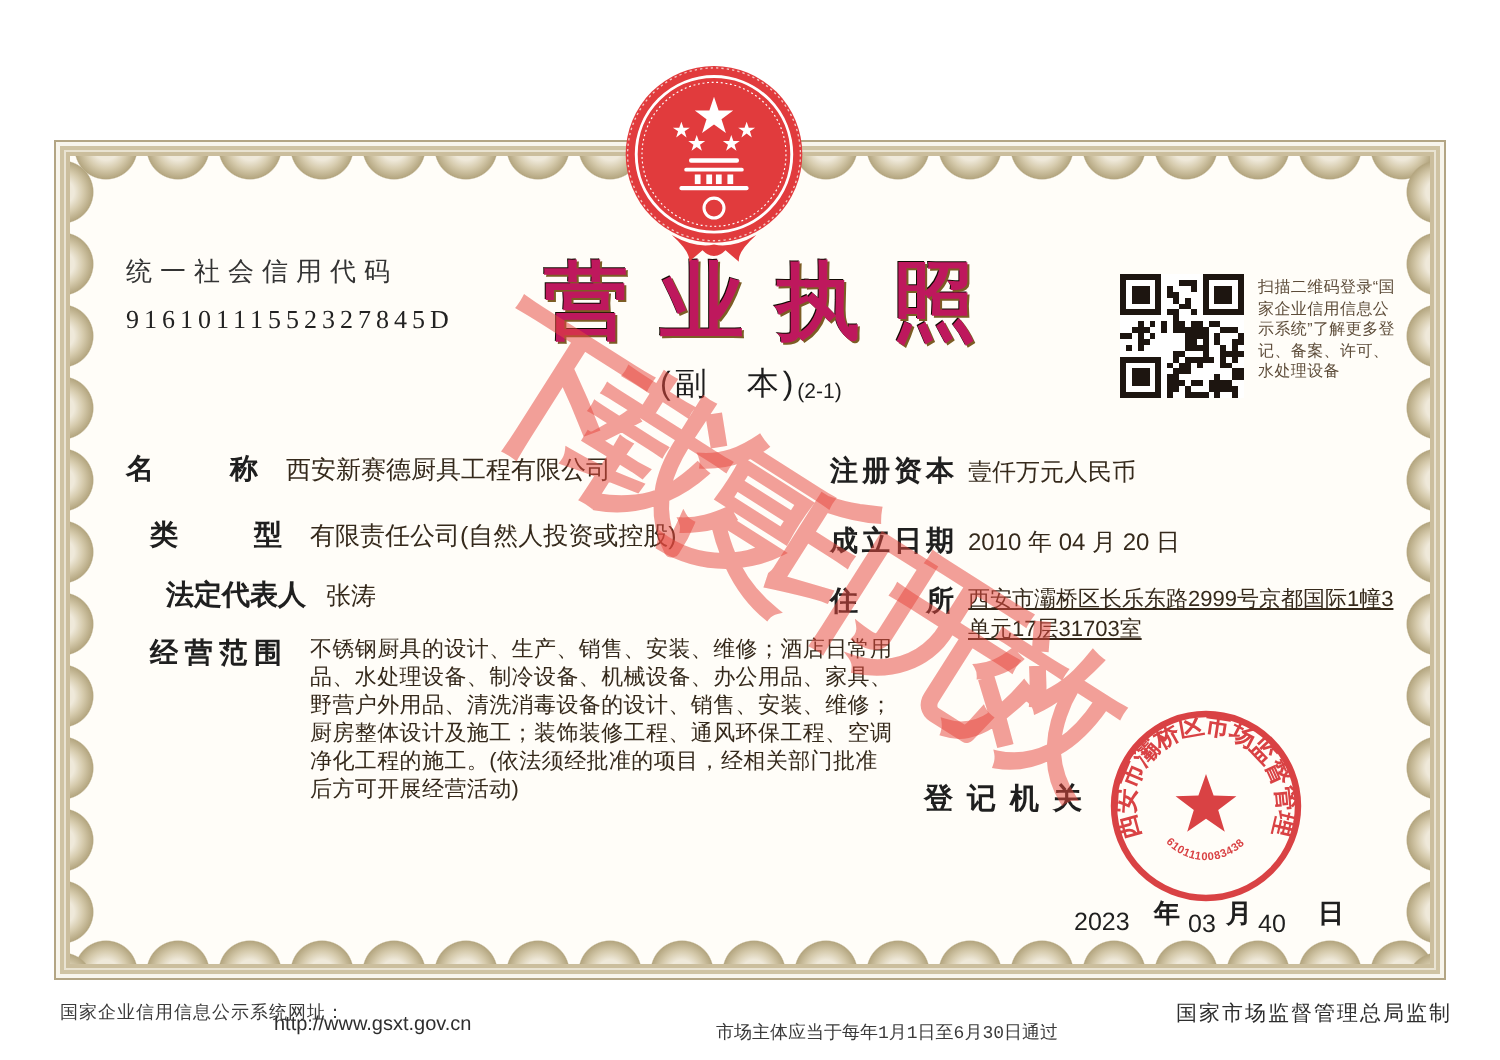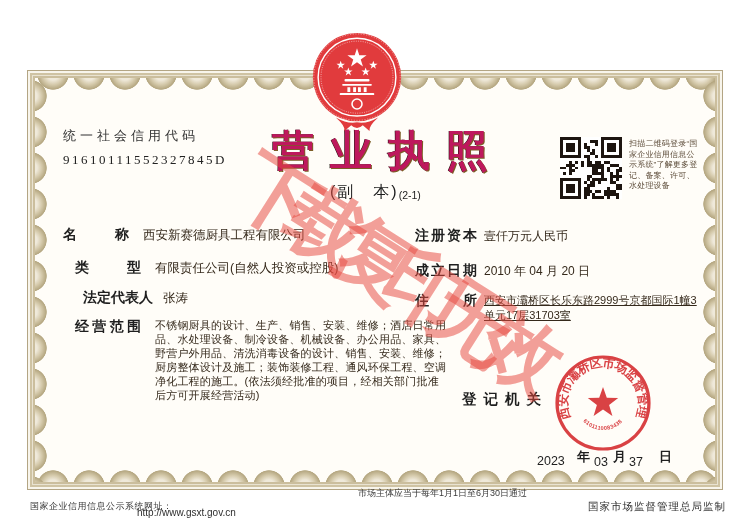--- a/index.html
+++ b/index.html
@@ -60,21 +60,21 @@
 
   .reg-label { left:462px; top:390px; font-size:14.5px; font-weight:bold; letter-spacing:7px; color:#1f1f1f; }
 
   .date-part { position:absolute; font-size:12.5px; color:#1f1f1f; }
   .date-unit { font-size:13px; font-weight:bold; }
 
   
   .foot { font-size:9px; color:#3a3a3a; }
   .foot-left-label { left:30px; top:500px; letter-spacing:0.5px; }
   .foot-left-url { left:137px; top:507px; font-size:10px; color:#2e2e2e;text-align:right; }
-  .foot-center { left:358px; top:488px; line-height:11.5px; }
+  .foot-center { left:358px; top:512px; line-height:11.5px;font-family:Liberation Mono, monospace; }
   .foot-right { left:588px; top:500px; font-size:10.5px; color:#2e2e2e; letter-spacing:1px; }
 
   
   .watermark {
     position:absolute; left:267px; top:139px; transform-origin:0 0;
     transform:rotate(32.4deg); font-size:80px; line-height:88px; font-weight:bold;
     letter-spacing:-22px; white-space:nowrap; color:rgba(231,72,64,0.52);
     z-index:6; pointer-events:none;
   }
   .seal { left:543px; top:343px; z-index:7; opacity:0.88; mix-blend-mode:multiply; }
@@ -278,21 +278,21 @@
 </div>
 <div class="row row-r" style="left:415px; top:292px;">
   <span class="lbl">住所</span><span class="val val-block addr-val">西安市灞桥区长乐东路2999号京都国际1幢3单元17层31703室</span>
 </div>
 
 <div class="abs reg-label">登记机关</div>
 <span class="date-part" style="left:537px; top:454px;">2023</span>
 <span class="date-part date-unit" style="left:577px; top:448px;">年</span>
 <span class="date-part" style="left:594px; top:455px;">03</span>
 <span class="date-part date-unit" style="left:613px; top:448px;">月</span>
-<span class="date-part" style="left:629px; top:455px;">37</span>
+<span class="date-part" style="left:629px; top:455px;">40</span>
 <span class="date-part date-unit" style="left:659px; top:448px;">日</span>
 
 <svg class="abs seal" width="120" height="120" viewBox="0 0 120 120">
   <circle cx="60" cy="60" r="46" fill="none" stroke="#d4272c" stroke-width="3.2"></circle>
   <polygon fill="#d4272c" points="60,44 56.2,54.8 44.8,55.1 53.9,62 50.6,72.9 60,66.4 69.4,72.9 66.1,62 75.2,55.1 63.8,54.8"></polygon>
   <defs>
     <path id="sealArc" d="M 27.4,75.2 A 36,36 0 1 1 92.6,75.2" fill="none"></path>
     <path id="sealNumArc" d="M 39.3,77.4 A 27,27 0 0 0 80.7,77.4" fill="none"></path>
   </defs>
   <text font-size="12.5" fill="#d4272c" font-weight="bold" letter-spacing="0">

